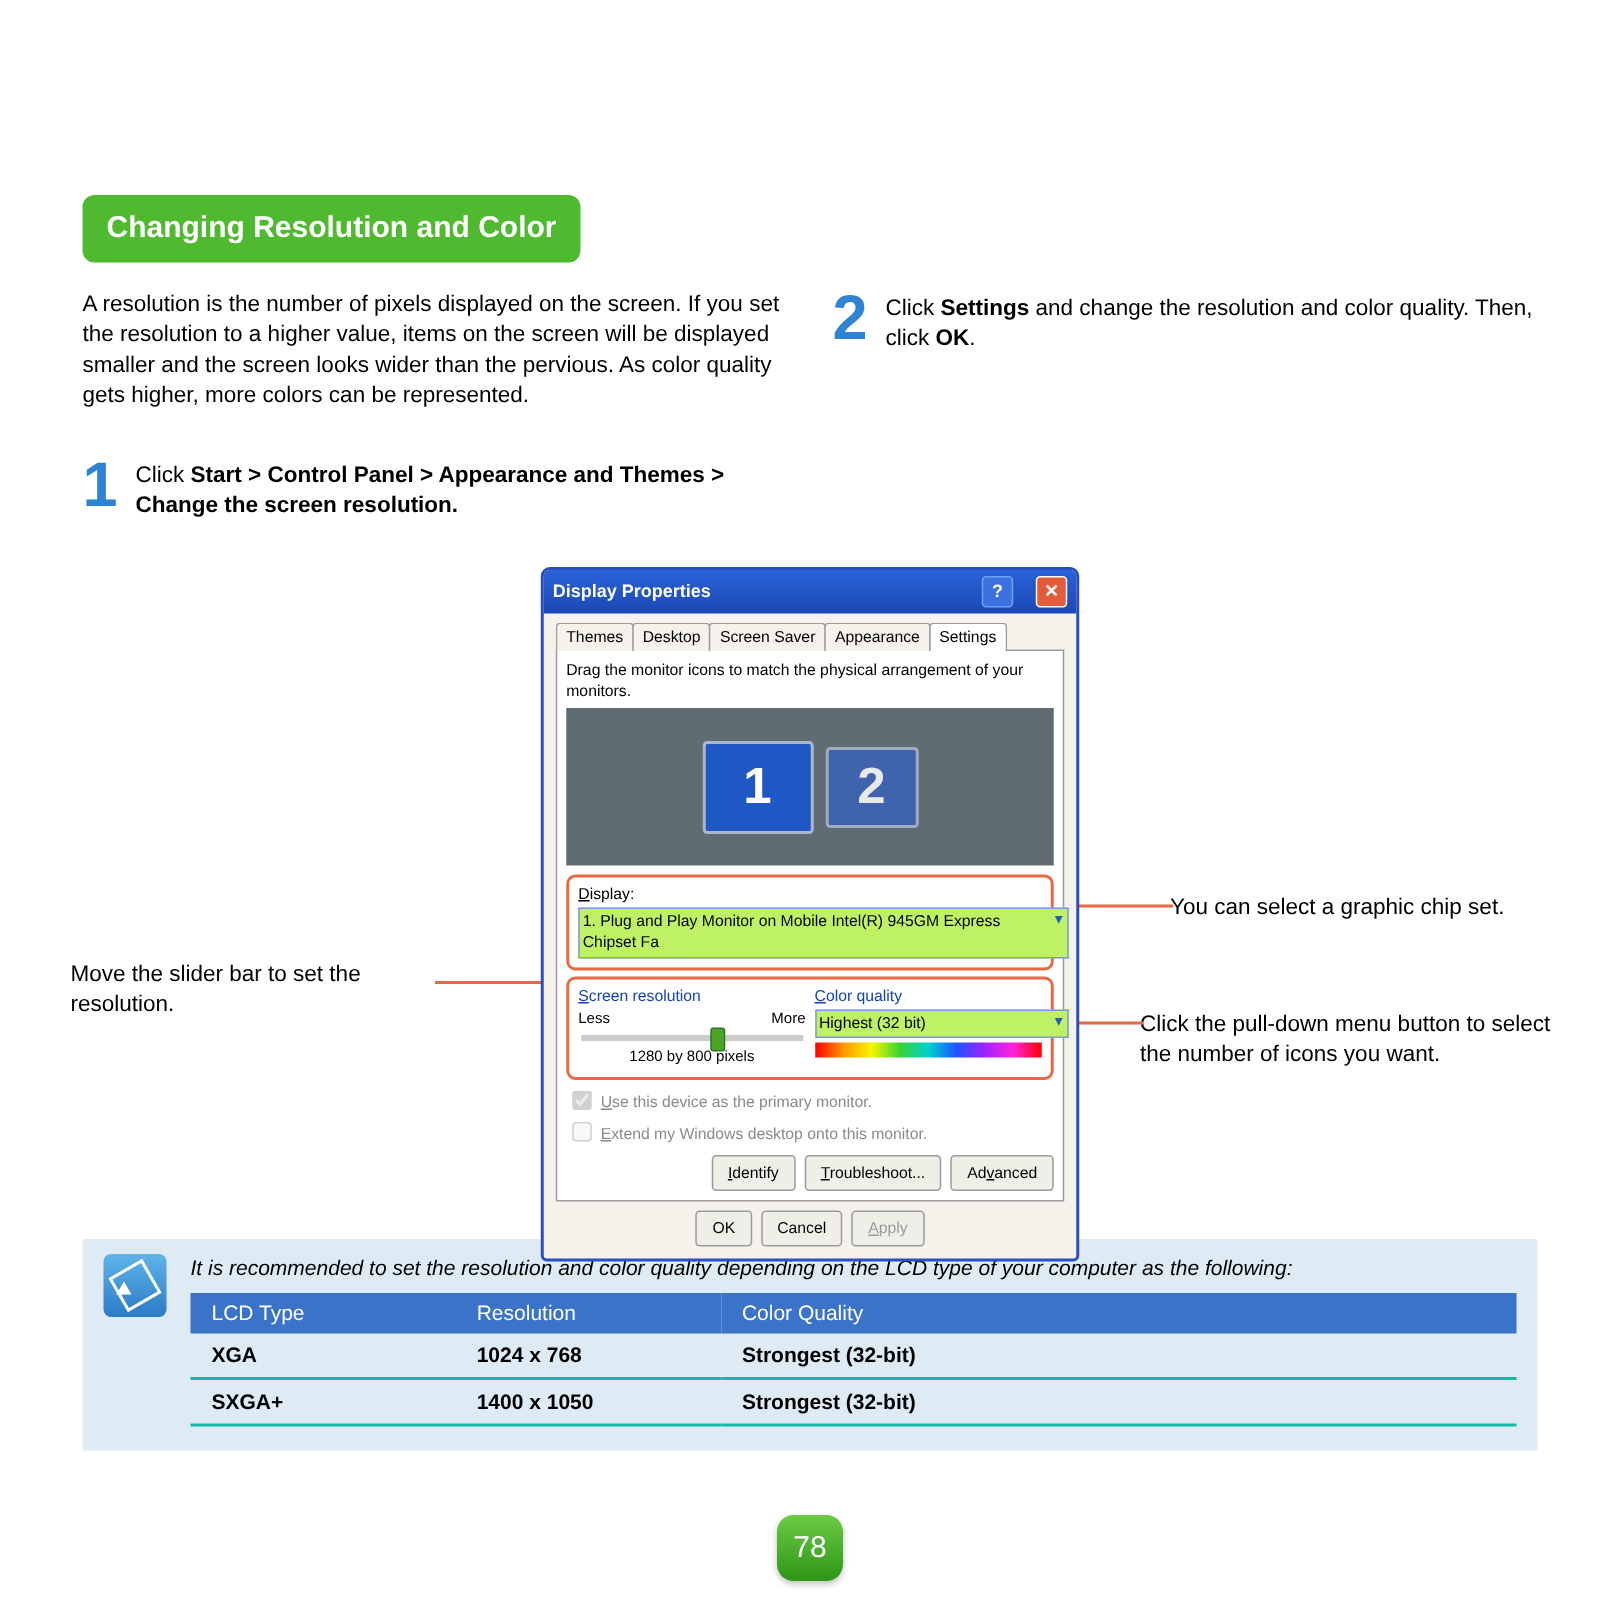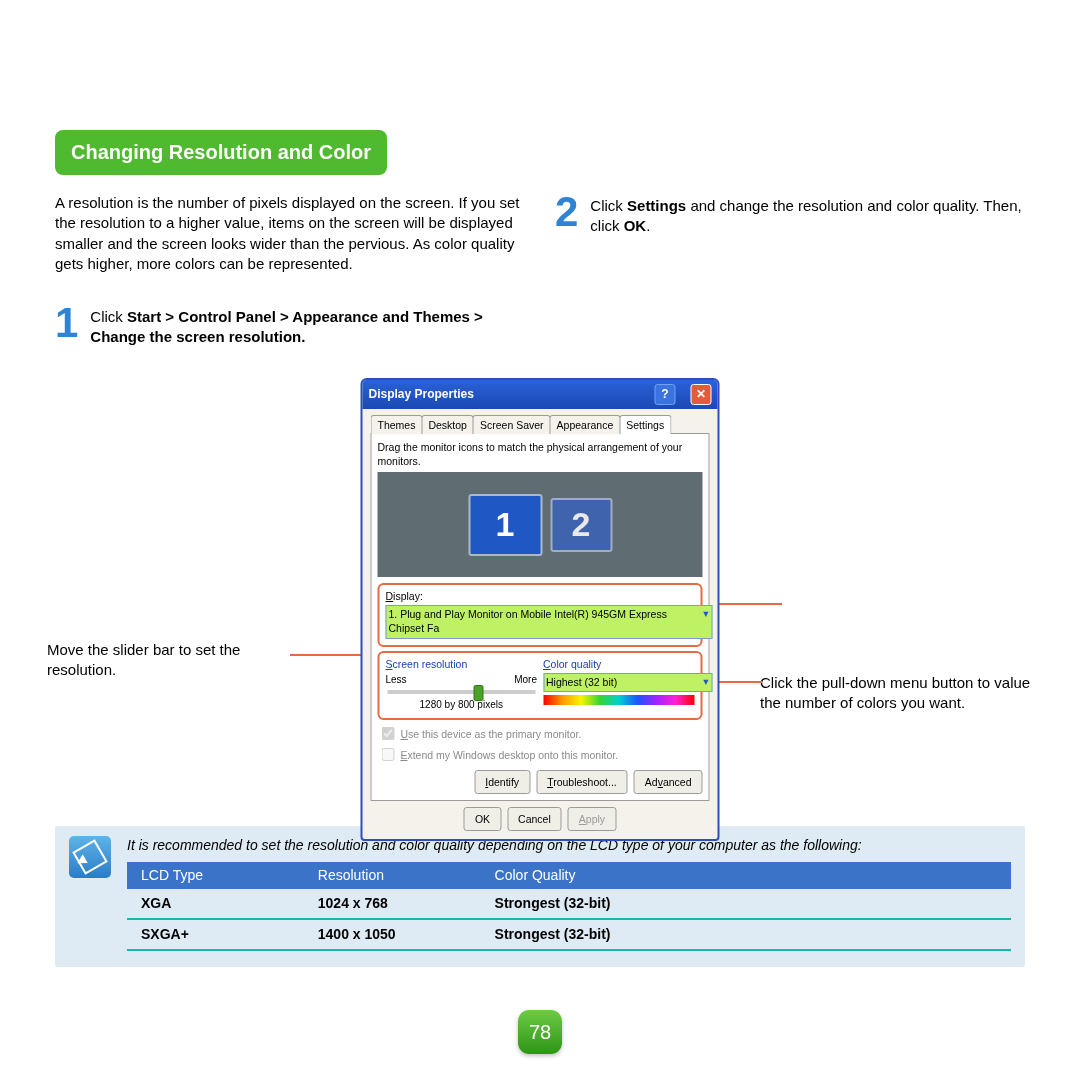--- a/index.html
+++ b/index.html
@@ -254,21 +254,22 @@
         <div class="step-text">
           <span>Click </span><span class="bold-span">Settings</span><span> and change the resolution and color quality. Then, click </span><span class="bold-span">OK</span><span>.</span>
         </div>
       </div>
     </div>
   </div>
 
   
   <div class="dialog-area">
     <div class="callout-left">Move the slider bar to set the resolution.</div>
-    <div class="callout-right2">Click the pull-down menu button to value the number of colors you want.</div>
+    <div class="callout-right1">You can select a graphic chip set.</div>
+    <div class="callout-right2">Click the pull-down menu button to select the number of icons you want.</div>
 
     <div class="callout-line" style="left:235px;top:276px;width:90px;height:2px;"></div>
     <div class="callout-line" style="right:243px;top:225px;width:115px;height:2px;"></div>
     <div class="callout-line" style="right:263px;top:303px;width:95px;height:2px;"></div>
 
     <div class="xp-wrap">
       <div class="xp-window">
         <div class="xp-titlebar">
           <span>Display Properties</span>
           <span class="spacer"></span>

